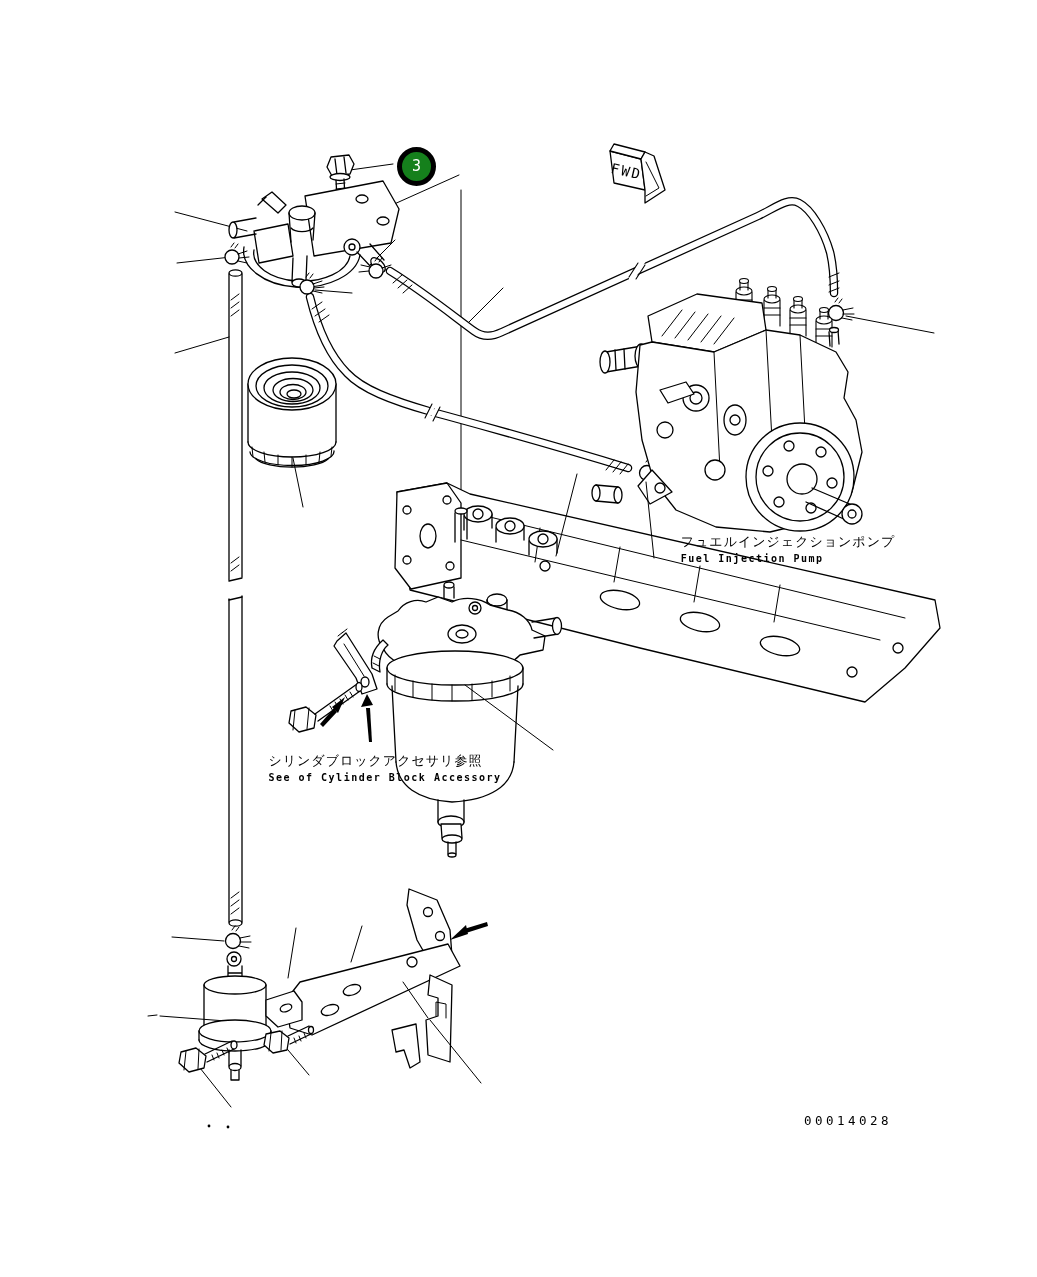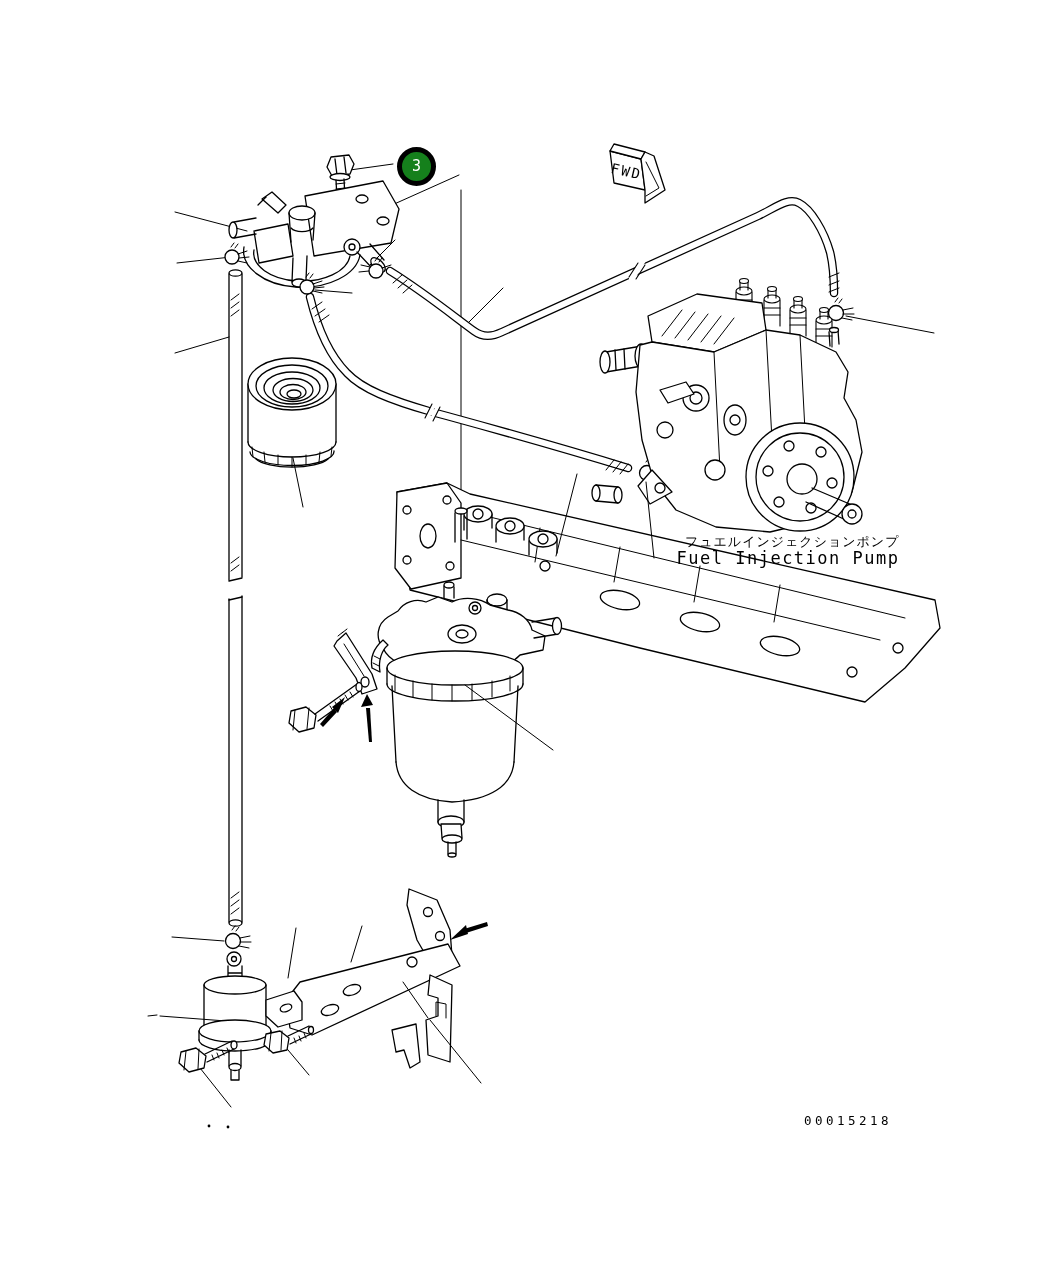--- a/index.html
+++ b/index.html
@@ -1,21 +1,21 @@
 <!DOCTYPE html>
 <html><head>
 <meta charset="utf-8">
 <style>
   html,body{margin:0;padding:0;background:#ffffff;}
   body{width:1037px;height:1277px;position:relative;font-family:"DejavU Sans Mono","DejaVu Sans Mono",monospace;}
   .page{position:absolute;left:0;top:0;width:1037px;height:1277px;overflow:hidden;background:#fff;}
   svg.art{position:absolute;left:0;top:0;}
-  .lbl{position:absolute;transform:translateX(-50%);text-align:right;color:#000;white-space:nowrap;}
+  .lbl{position:absolute;transform:translateX(-50%);text-align:left;color:#000;white-space:nowrap;}
   .lbl .jp{font-size:13px;letter-spacing:1px;line-height:17px;}
-  .lbl .en{font-size:17px;letter-spacing:1.5px;line-height:17px;}
+  .lbl .en{font-size:10px;letter-spacing:1.5px;line-height:17px;font-weight:bold;}
   .callout{position:absolute;left:397px;top:147px;width:29px;height:29px;border-radius:50%;
            border:5px solid #000;background:#15801c;color:#fff;text-align:center;
            line-height:29px;font-size:15px;font-family:"DejaVu Sans Mono",monospace;}
   .fwd-label{position:absolute;left:613px;top:160px;font-size:14px;letter-spacing:2px;color:#000;
              transform:rotate(13deg);transform-origin:left top;font-family:"DejaVu Sans Mono",monospace;}
   .drawing-number{position:absolute;left:848px;top:1113px;transform:translateX(-50%);
                   font-size:12.5px;letter-spacing:3.5px;color:#000;white-space:nowrap;}
 </style>
 </head>
 <body>
@@ -361,17 +361,21 @@
 </div>
 
 <div class="fwd-label">FWD</div>
 
 <div class="lbl" style="left:788px;top:533px">
   <div class="jp">フュエルインジェクションポンプ</div>
   <div class="en">Fuel Injection Pump</div>
 </div>
 
 
-
-
-<div class="drawing-number">00015218</div>
-
+<div class="lbl" style="left:385px;top:752px">
+  <div class="jp">シリンダブロックアクセサリ参照</div>
+  <div class="en">See of Cylinder Block Accessory</div>
 </div>
 
+
+<div class="drawing-number">00014028</div>
+
+</div>
+
 </body></html>

